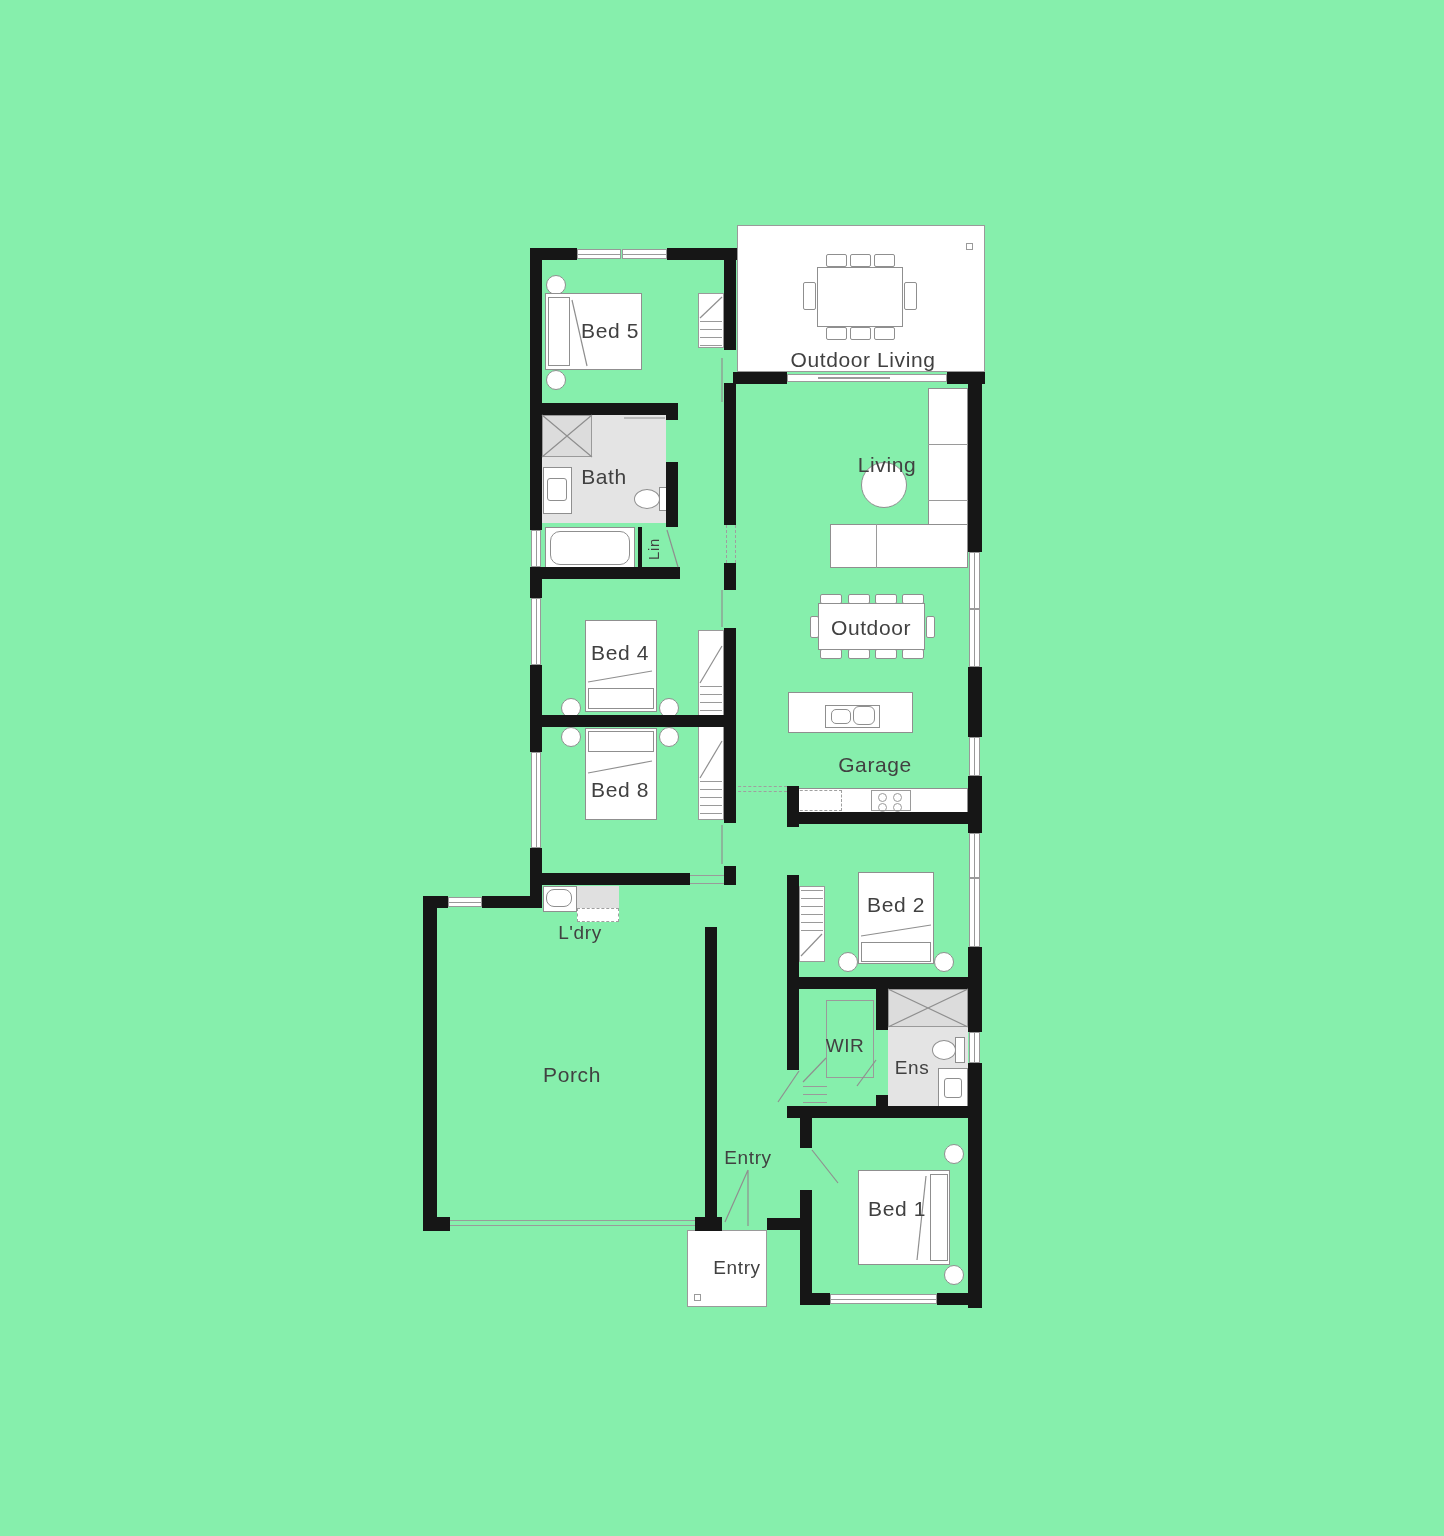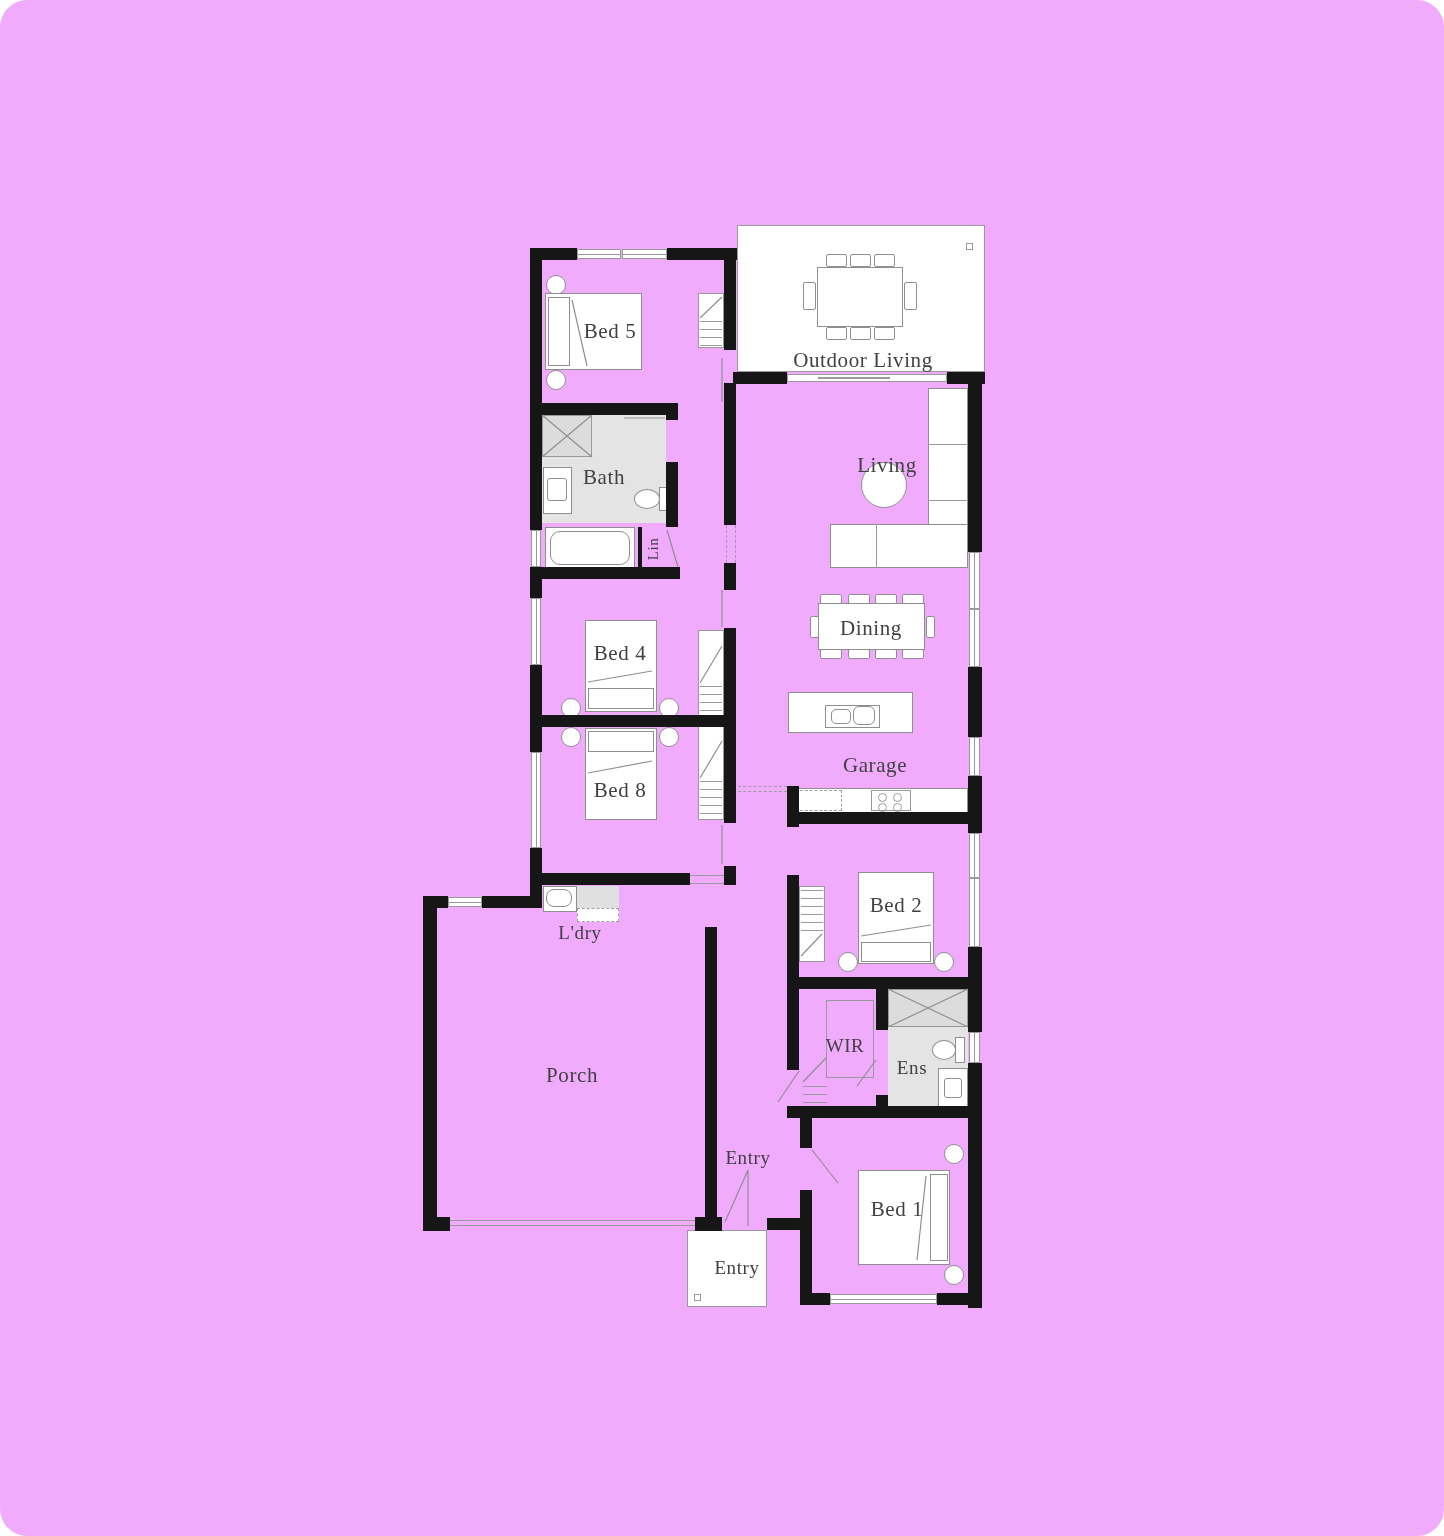--- a/index.html
+++ b/index.html
@@ -1,17 +1,17 @@
 <!DOCTYPE html>
 <html><head>
 <meta charset="utf-8">
 <style>
   html,body{margin:0;padding:0;background:#ffffff;}
-  #plan{position:relative;width:1444px;height:1536px;background:#f0abfc;overflow:hidden;
-        font-family:Liberation Serif, serif;border-radius:27px;}
+  #plan{position:relative;width:1444px;height:1536px;background:#86efac;overflow:hidden;
+        font-family:Liberation Sans, sans-serif;}
   .w{position:absolute;background:#161616;}                      
   .f{position:absolute;border:1px solid #8f8f8f;background:#fff;box-sizing:border-box;} 
   .fn{position:absolute;border:1px solid #9a9a9a;background:#fff;box-sizing:border-box;}
   .nf{background:transparent;}
   .c{border-radius:50%;}
   .g{position:absolute;background:#e4e4e4;}                      
   .ln{position:absolute;background:#9a9a9a;}
   .winh{position:absolute;box-sizing:border-box;border:1px solid #999;
         background:linear-gradient(to bottom,#fff 0 4px,#999 4px 5px,#fff 5px 100%);}
   .winv{position:absolute;box-sizing:border-box;border:1px solid #999;
@@ -240,21 +240,21 @@
       <path d="M799,1071 L778,1102"></path>
       <path d="M876,1060 L857,1086"></path>
     </g>
   </svg>
 
   <div class="lbl" style="left:610px;top:331px;">Bed 5</div>
   <div class="lbl" style="left:863px;top:360px;">Outdoor Living</div>
   <div class="lbl" style="left:887px;top:441px;margin-top:24px;">Living</div>
   <div class="lbl" style="left:604px;top:477px;text-align:center;">Bath</div>
   <div class="lbl v" style="left:653px;top:549px;">Lin</div>
-  <div class="lbl" style="left:871px;top:628px;">Dining</div>
+  <div class="lbl" style="left:871px;top:628px;">Outdoor</div>
   <div class="lbl" style="left:620px;top:653px;">Bed 4</div>
   <div class="lbl" style="left:620px;top:790px;">Bed 8</div>
   <div class="lbl" style="left:875px;top:765px;">Garage</div>
   <div class="lbl s" style="left:580px;top:933px;">L'dry</div>
   <div class="lbl" style="left:896px;top:905px;">Bed 2</div>
   <div class="lbl" style="left:572px;top:1075px;">Porch</div>
   <div class="lbl s" style="left:845px;top:1046px;">WIR</div>
   <div class="lbl s" style="left:912px;top:1068px;">Ens</div>
   <div class="lbl s" style="left:748px;top:1158px;">Entry</div>
   <div class="lbl" style="left:897px;top:1209px;">Bed 1</div>

